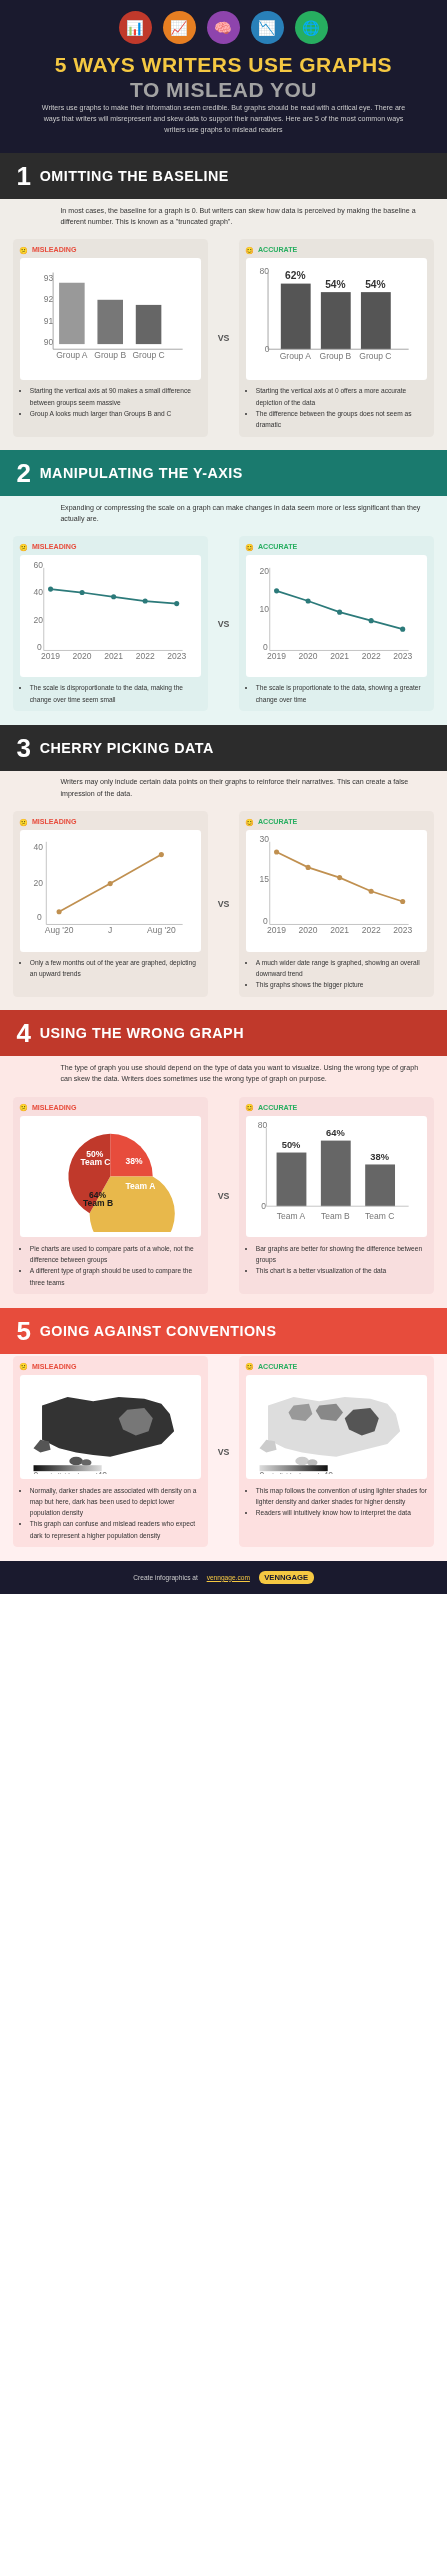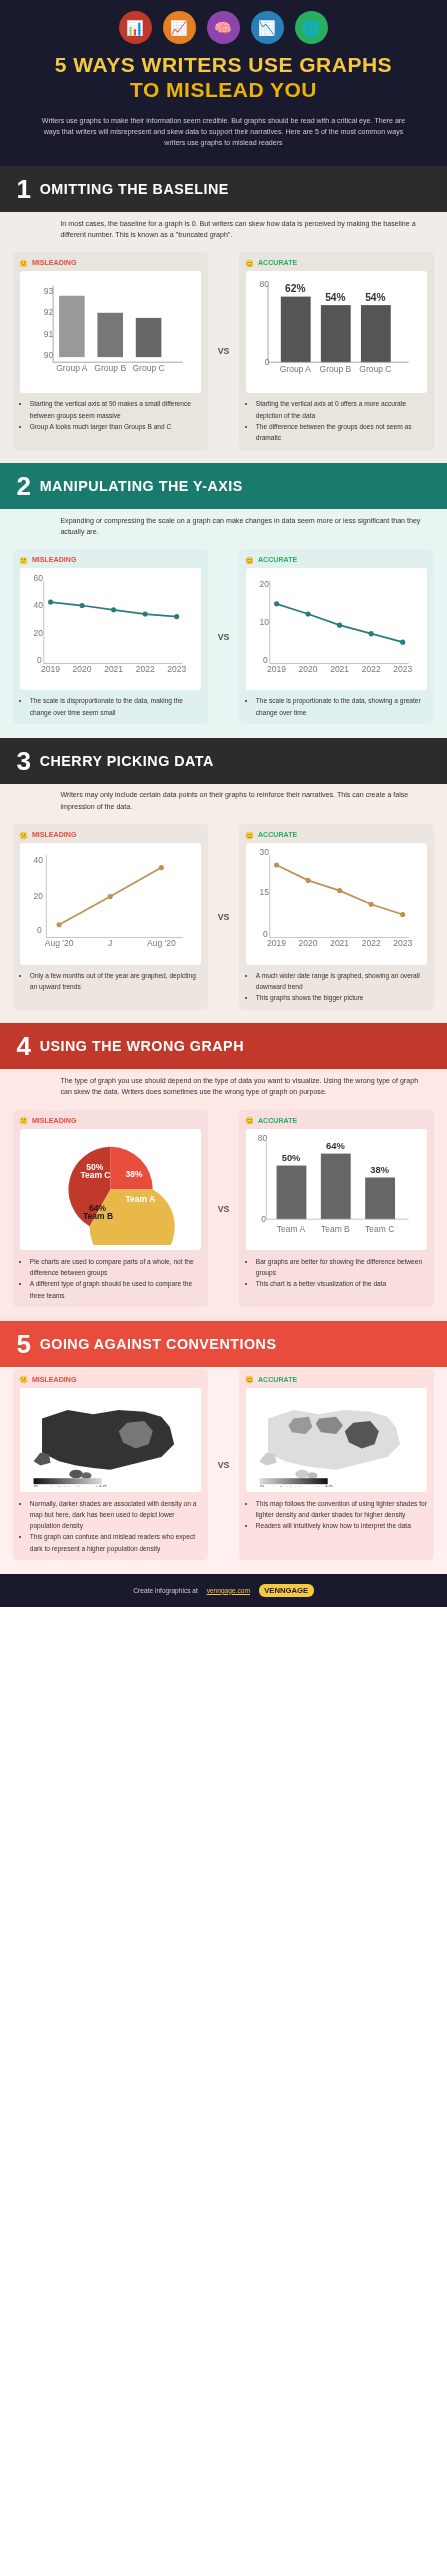--- a/index.html
+++ b/index.html
@@ -38,21 +38,21 @@
       line-height: 1.2;
       letter-spacing: 0.5px;
       text-transform: uppercase;
     }
     .header h1 span {
       color: #f5c842;
     }
     .header-subtitle {
       color: #ccc;
       font-size: 7.1px;
-      margin-top: 13px;
+      margin-top: 0;
       line-height: 1.6;
       max-width: 373px;
       margin-left: auto;
       margin-right: auto;
     }
 
     
     .section {
       padding: 0;
     }
@@ -209,21 +209,21 @@
 <div class="header">
   <div class="header-icons">
     <div class="icon-circle" style="background:#c0392b;">📊</div>
     <div class="icon-circle" style="background:#e67e22;">📈</div>
     <div class="icon-circle" style="background:#8e44ad;">🧠</div>
     <div class="icon-circle" style="background:#2980b9;">📉</div>
     <div class="icon-circle" style="background:#27ae60;">🌐</div>
   </div>
   <h1>
     <span>5 WAYS WRITERS USE GRAPHS</span><br>
-    <span style="color:#eab308;">TO MISLEAD YOU</span>
+    <span style="color:#a3a3a3;">TO MISLEAD YOU</span>
   </h1>
   <p class="header-subtitle">Writers use graphs to make their information seem credible. But graphs should be read with a critical eye. There are ways that writers will misrepresent and skew data to support their narratives. Here are 5 of the most common ways writers use graphs to mislead readers</p>
 </div>
 
 <div class="section s1-bg">
   <div class="section-header s1-header">
     <span class="section-number">1</span>
     <span class="section-title">OMITTING THE BASELINE</span>
   </div>
   <p class="section-desc">In most cases, the baseline for a graph is 0. But writers can skew how data is perceived by making the baseline a different number. This is known as a "truncated graph".</p>

